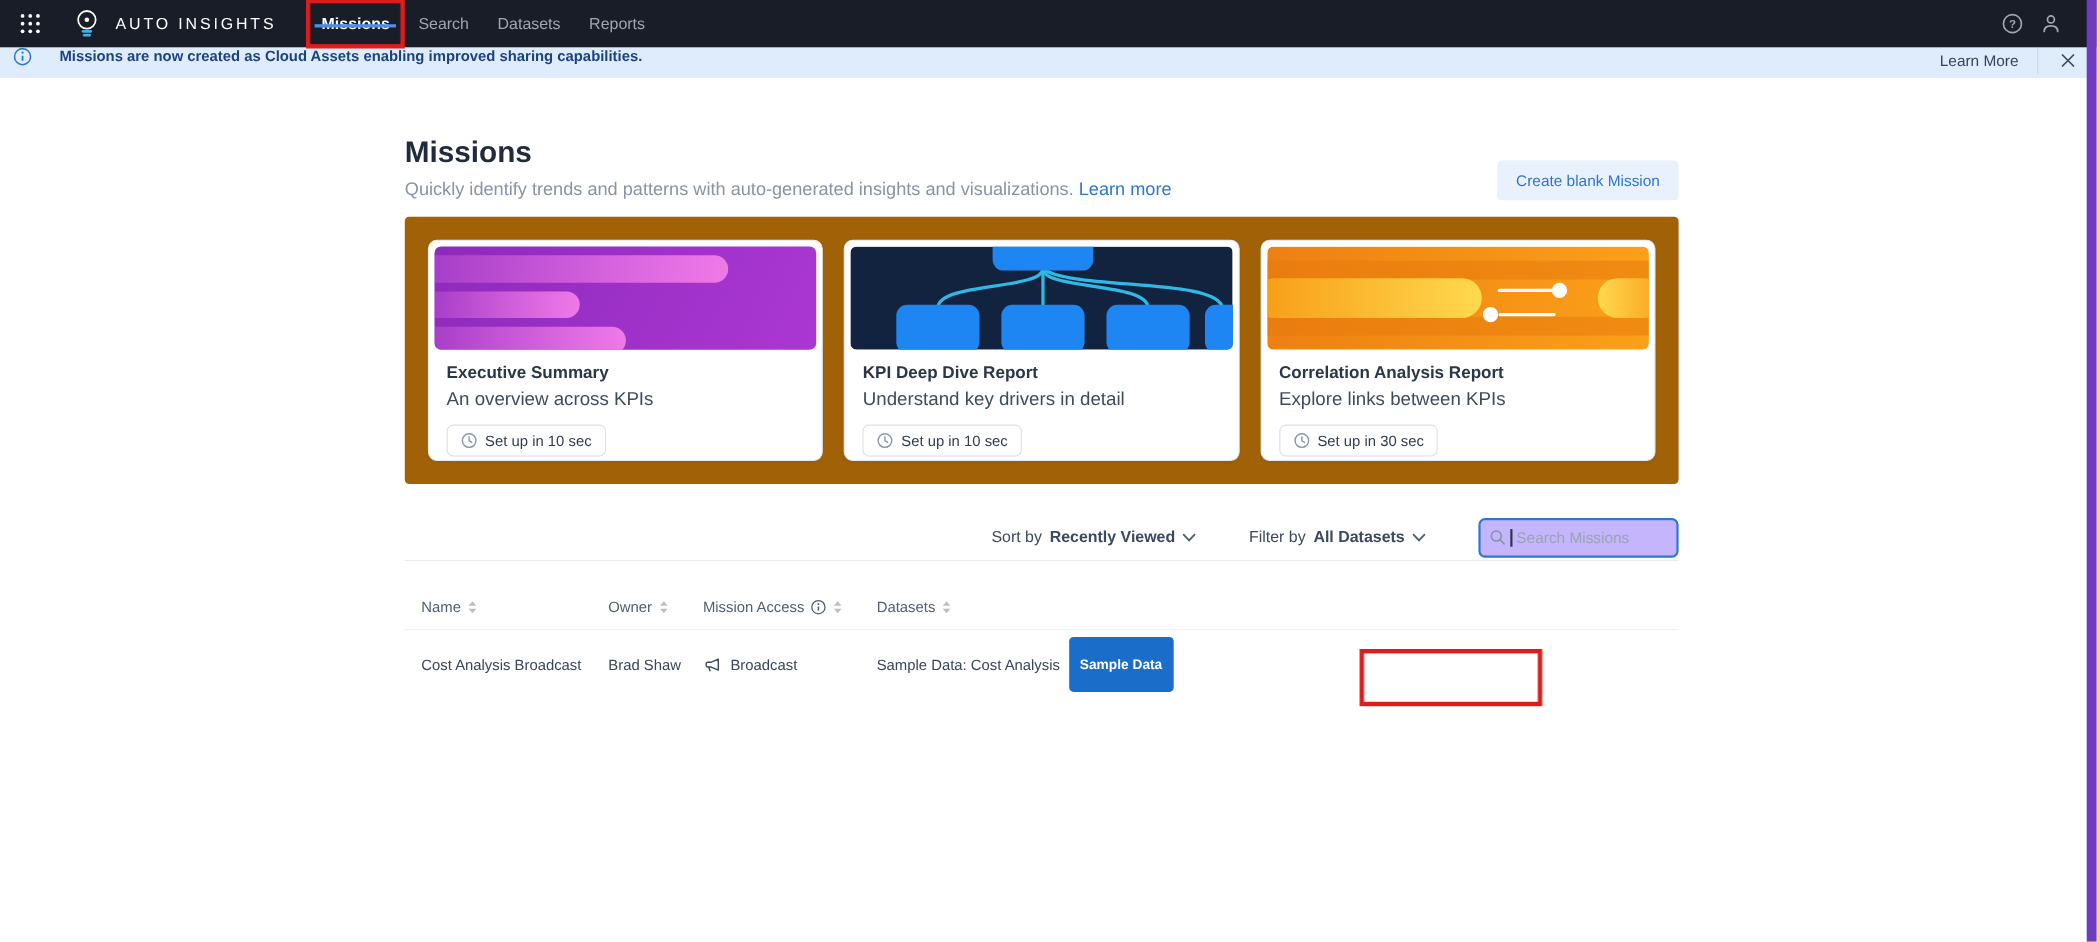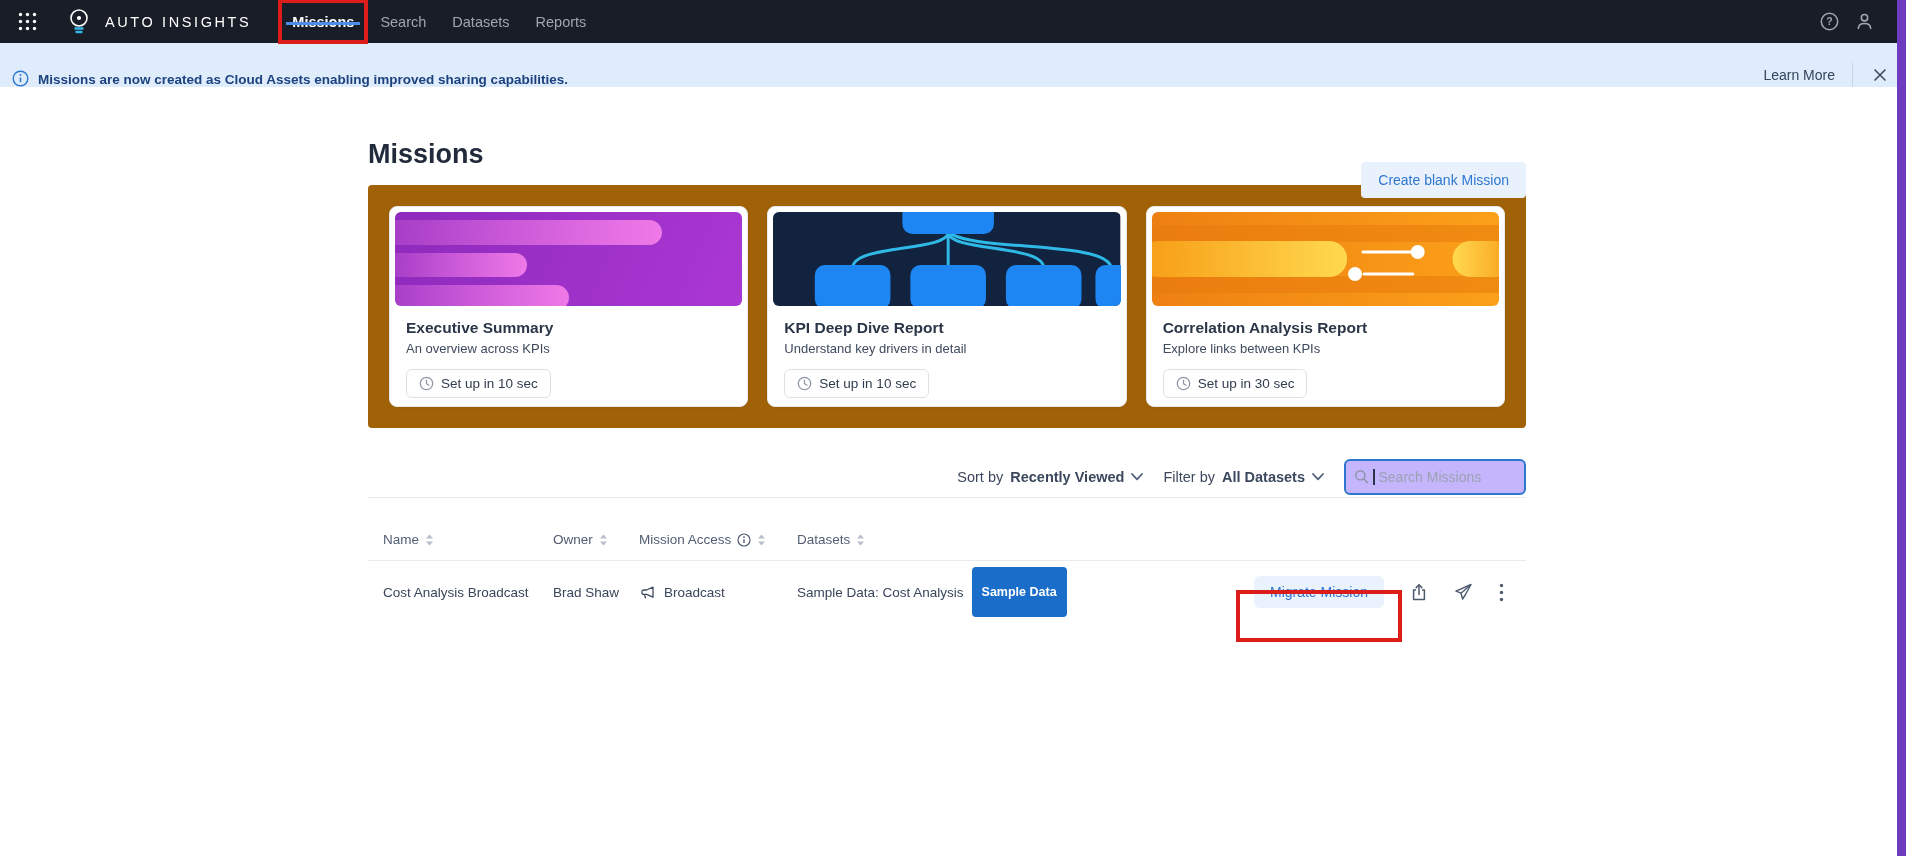--- a/index.html
+++ b/index.html
@@ -21,21 +21,21 @@
   .app-title{color:#fff;font-size:14.5px;letter-spacing:2.6px;font-weight:500;margin-right:30px;white-space:nowrap;}
   .topnav{display:flex;align-items:stretch;height:100%;}
   .nav-item{position:relative;display:flex;align-items:center;padding:0 11px;margin-right:4px;
     color:#9fa6b2;font-size:14.5px;cursor:pointer;white-space:nowrap;}
   .nav-item.active{color:#fff;font-weight:600;}
   .nav-item.active::after{content:"";position:absolute;left:5px;right:5px;bottom:2px;height:3px;background:#4f8ee8;}
   .topbar-right{margin-left:auto;display:flex;align-items:center;gap:16px;padding-right:18px;}
   .topbar-right .ticon{cursor:pointer;display:flex;}
 
   
-  .banner{height:44px;background:var(--banner-bg);display:flex;align-items:flex-end;padding:0 0 0 12px;}
+  .banner{height:28px;background:var(--banner-bg);display:flex;align-items:flex-start;padding:0 0 0 12px;gap:16px;}
   .banner-info{display:flex;margin-right:9px;}
   .banner-text{font-size:13.5px;font-weight:700;color:#1c4280;}
   .banner-right{margin-left:auto;display:flex;align-items:center;gap:17px;padding-right:16px;}
   .banner-learn{font-size:14px;color:#36445e;cursor:pointer;}
   .banner-divider{width:1px;height:24px;background:#c6d5ea;}
   .banner-close{display:flex;cursor:pointer;padding:3px;}
 
   
   .main{margin-left:368px;width:1158px;position:relative;}
   .page-head{margin-top:52px;position:relative;}
@@ -52,32 +52,32 @@
     overflow:hidden;cursor:pointer;}
   .tcard .art{margin:5px;height:94px;border-radius:6px;position:relative;overflow:hidden;}
   .art-purple{background:linear-gradient(115deg,#8e2abc,#ab37d3);}
   .art-purple .bar{position:absolute;left:0;border-radius:0 14px 14px 0;
     background:linear-gradient(90deg,rgba(238,121,231,.25),#ef79e7);}
   .art-purple .b1{top:8px;height:25px;width:77%;}
   .art-purple .b2{top:41px;height:24px;width:38%;}
   .art-purple .b3{top:73px;height:25px;width:50%;}
   .art svg{position:absolute;inset:0;width:100%;height:100%;}
   .tcard h3{font-size:15.5px;font-weight:700;color:#2b3648;margin:13px 16px 0;}
-  .tcard p{font-size:13px;color:#3e4a5e;margin:4px 16px 0;}
+  .tcard p{font-size:17px;color:#3e4a5e;margin:4px 16px 0;}
   .setup-pill{display:inline-flex;align-items:center;gap:7px;margin:13px 16px 0;
     border:1px solid #dce1e8;border-radius:6px;padding:6px 12px;font-size:13.5px;color:#313c4f;background:#fff;}
 
   
   .list-controls{margin-top:28px;display:flex;align-items:center;border-bottom:1px solid #e9ebee;height:42px;}
   .tabs{display:flex;height:100%;}
   .tab{display:flex;align-items:center;padding:0 9px;margin-right:8px;font-size:15px;color:#56647e;
     cursor:pointer;position:relative;white-space:nowrap;}
   .tab.active{color:var(--accent-blue);font-weight:600;}
   .tab.active::after{content:"";position:absolute;left:0;right:0;bottom:-1px;height:3px;background:var(--accent-blue);}
-  .controls{margin-left:auto;display:flex;align-items:center;gap:20px;}
+  .controls{margin-left:auto;display:flex;align-items:center;gap:48px;}
   .dropdown{display:flex;align-items:center;gap:7px;font-size:14.5px;color:#3c485e;cursor:pointer;white-space:nowrap;}
   .dropdown b{font-weight:700;}
   .searchbox{width:182px;height:36px;border:2px solid var(--accent-blue);border-radius:6px;background:#c4b5fd;
     display:flex;align-items:center;padding:0 8px;gap:4px;}
   .searchbox .caret{width:1.5px;height:16px;background:#2b3648;}
   .searchbox input{border:none;outline:none;flex:1;min-width:0;font-size:14px;color:#2b3648;
     font-family:inherit;background:transparent;}
   .searchbox input::placeholder{color:#9aa3b0;}
 
   
@@ -165,20 +165,24 @@
         <path d="M2 2 L12 12 M12 2 L2 12" stroke="#3e4a5c" stroke-width="1.6" stroke-linecap="round"></path>
       </svg>
     </span>
   </div>
 </div>
 
 <main class="main">
 
   <div class="page-head">
     <h1 class="page-title">Missions</h1>
+    <p class="page-sub">
+      <span>Quickly identify trends and patterns with auto-generated insights and visualizations.</span>
+      <a>Learn more</a>
+    </p>
     <button class="create-btn">Create blank Mission</button>
   </div>
 
   <section class="templates-panel">
 
     <div class="tcard">
       <div class="art art-purple">
         <div class="bar b1"></div>
           <div class="bar b2"></div>
           <div class="bar b3"></div>
@@ -333,43 +337,20 @@
       <svg width="17" height="17" viewBox="0 0 17 17">
         <path d="M14 3.2 v10 l-6.4-2.8 H4.4 a1.4 1.4 0 0 1 -1.4 -1.4 v-1.6 a1.4 1.4 0 0 1 1.4 -1.4 H7.6 Z" fill="none" stroke="#3e4a5c" stroke-width="1.3" stroke-linejoin="round"></path>
         <path d="M5.4 10.6 l1 3.2" fill="none" stroke="#3e4a5c" stroke-width="1.3" stroke-linecap="round"></path>
       </svg>
       <span>Broadcast</span>
     </div>
     <div class="td">
       <span>Sample Data: Cost Analysis</span>
       <span class="badge">Sample Data</span>
     </div>
-    <div class="row-actions">
-      <button class="migrate-btn">Migrate Mission</button>
-      <span class="act-icon">
-        <svg width="18" height="19" viewBox="0 0 18 19">
-          <path d="M6 7 H3.6 v9.4 h10.8 V7 H12" fill="none" stroke="#4d5a6e" stroke-width="1.5" stroke-linejoin="round"></path>
-          <path d="M9 11.5 V2.2" fill="none" stroke="#4d5a6e" stroke-width="1.5" stroke-linecap="round"></path>
-          <path d="M6.2 4.6 L9 1.8 L11.8 4.6" fill="none" stroke="#4d5a6e" stroke-width="1.5" stroke-linecap="round" stroke-linejoin="round"></path>
-        </svg>
-      </span>
-      <span class="act-icon">
-        <svg width="19" height="18" viewBox="0 0 19 18">
-          <path d="M17 1.5 L2 8.2 l5 2 L8.6 16 l2.6-4 Z" fill="none" stroke="#4d5a6e" stroke-width="1.4" stroke-linejoin="round"></path>
-          <path d="M7 10.2 L17 1.5" fill="none" stroke="#4d5a6e" stroke-width="1.4"></path>
-        </svg>
-      </span>
-      <span class="act-icon">
-        <svg width="5" height="19" viewBox="0 0 5 19">
-          <circle cx="2.5" cy="2.5" r="1.7" fill="#4d5a6e"></circle>
-          <circle cx="2.5" cy="9.5" r="1.7" fill="#4d5a6e"></circle>
-          <circle cx="2.5" cy="16.5" r="1.7" fill="#4d5a6e"></circle>
-        </svg>
-      </span>
-    </div>
   </div>
 
 </main>
 
 <div class="annotation-box" id="anno-missions" style="left: 278.328px; top: -1px; width: 90.0469px; height: 45px;"></div>
 <div class="annotation-box" id="anno-migrate" style="left: 1235.97px; top: 590px; width: 166.031px; height: 52px;"></div>
 
 <div class="purple-edge"></div>
 
 </body></html>

